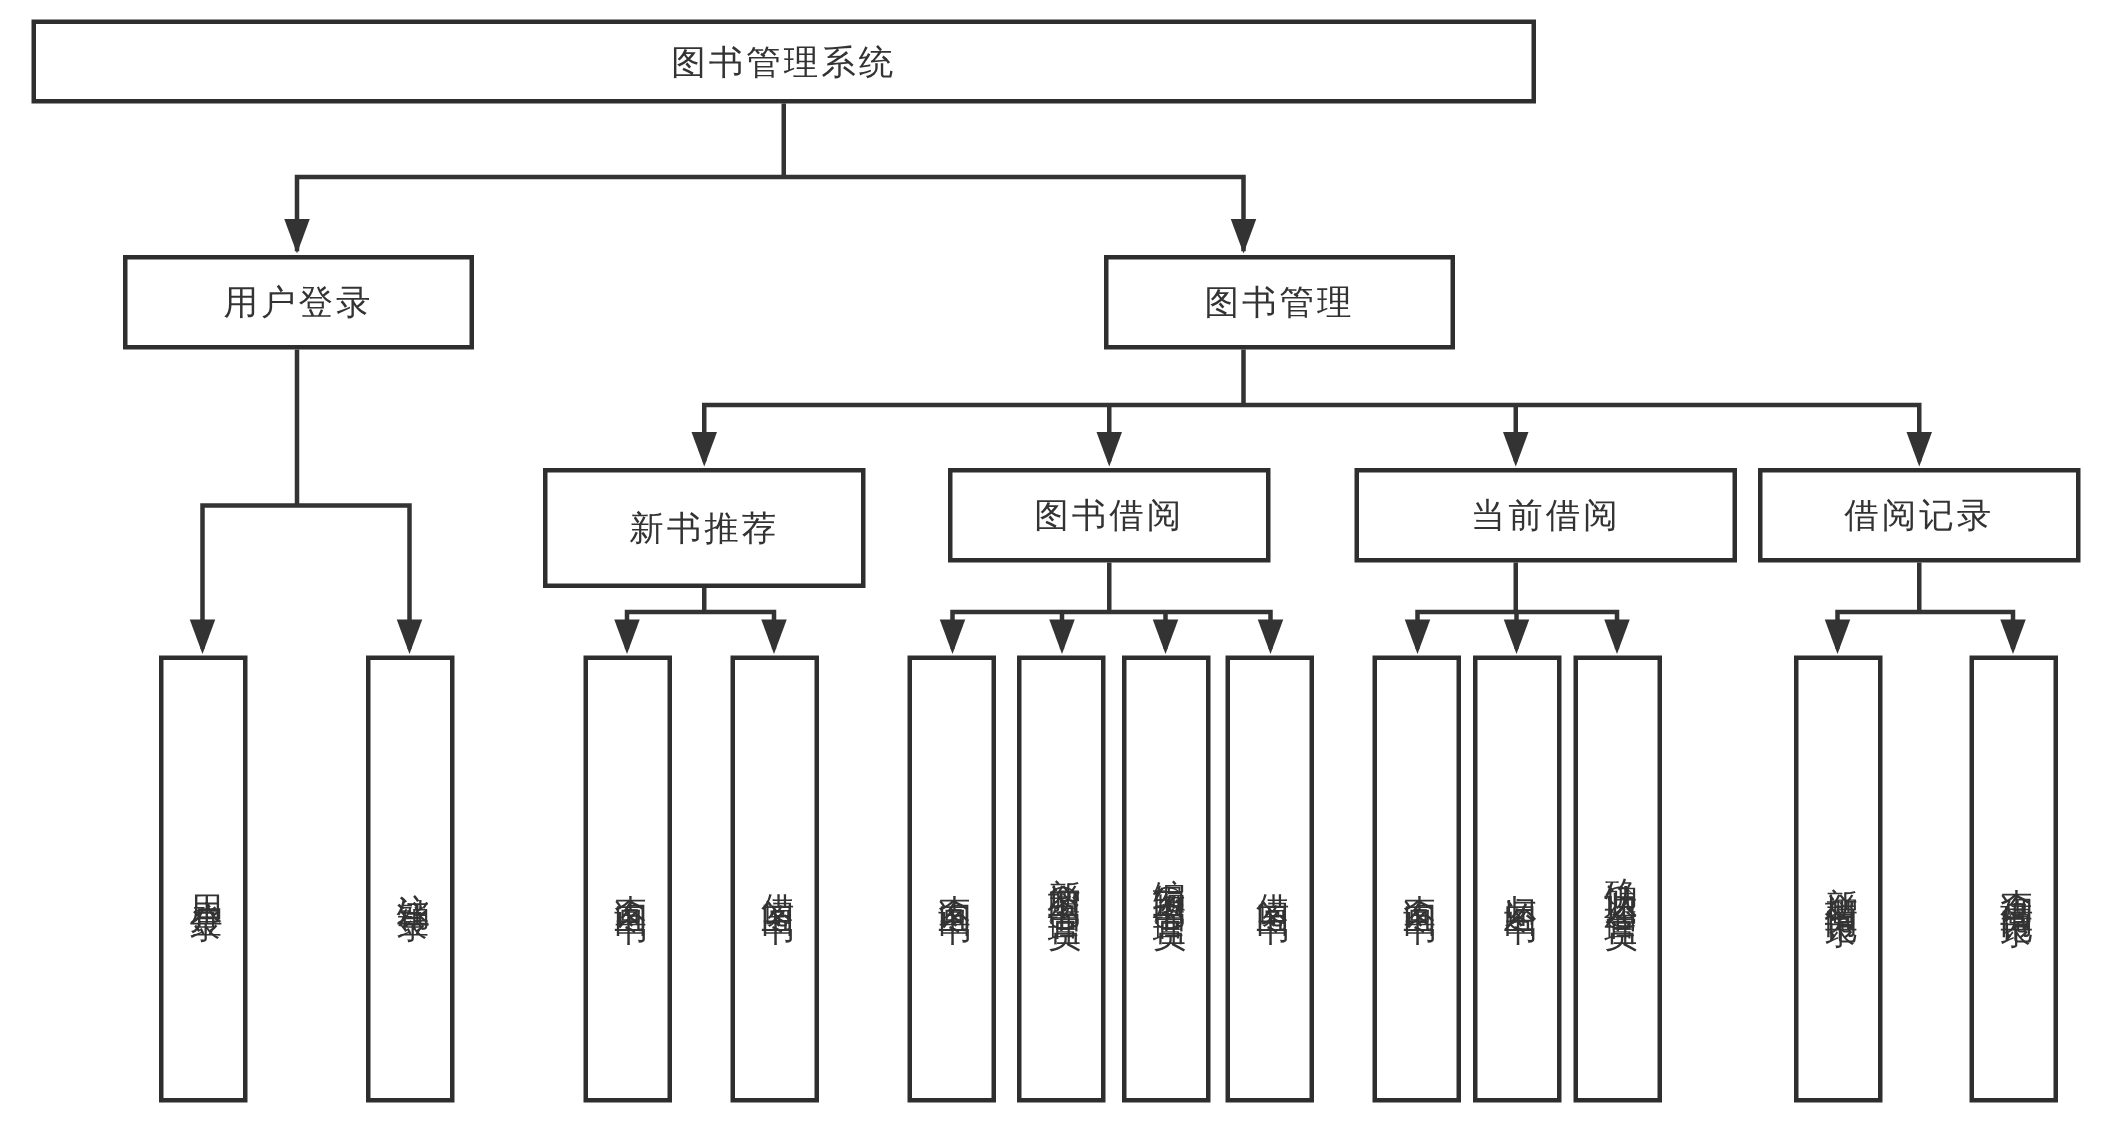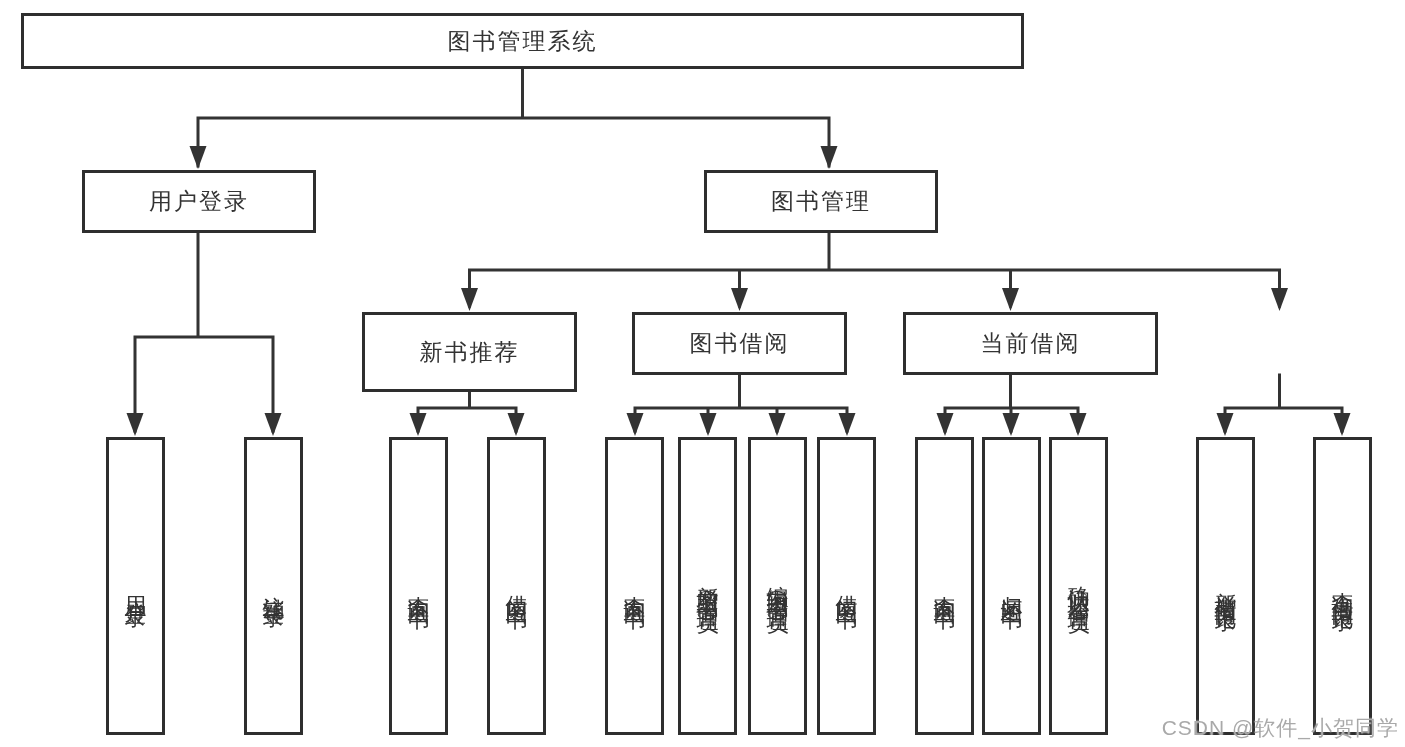--- a/index.html
+++ b/index.html
@@ -1,20 +1,20 @@
 <!DOCTYPE html>
 <html><head>
 <meta charset="utf-8">
 <style>
   html,body{margin:0;padding:0;background:#ffffff;}
   .canvas{
     position:relative;
     width:1405px;height:747px;
     background:#ffffff;
-    font-family:Liberation Sans, sans-serif;
+    font-family:Liberation Mono, monospace;
     color:#333333;
     overflow:hidden;
   }
   svg.wires{position:absolute;left:0;top:0;width:1405px;height:747px;}
   svg.wires path{stroke:#333333;stroke-width:3;fill:none;stroke-linecap:square;}
   svg.wires polygon{fill:#333333;stroke:none;}
   .box{
     position:absolute;
     background:#ffffff;
     border:3px solid #2e2e2e;
@@ -24,21 +24,21 @@
     white-space:nowrap;
   }
   .vbox{
     writing-mode:vertical-rl;
     text-orientation:mixed;
     font-size:22px;letter-spacing:4px;line-height:1;
   }
   
   #root {left:21px;  top:13px;  width:1003px;height:56px;}
   #l2-0 {left:82px;  top:170px; width:234px; height:63px;}
-  #l2-1 {left:704px; top:170px; width:234px; height:63px;}
+  #l2-1 {left:736px; top:170px; width:234px; height:63px;}
   #l3-0 {left:362px; top:312px; width:215px; height:80px;}
   #l3-1 {left:632px; top:312px; width:215px; height:63px;text-align:right;}
   #l3-2 {left:903px; top:312px; width:255px; height:63px;}
   #l3-3 {left:1172px;top:312px; width:215px; height:63px;}
   
   .leaf{top:437px;height:298px;width:59px;}
   #lf-0 {left:106px;}
   #lf-1 {left:244px;}
   #lf-2 {left:389px;}
   #lf-3 {left:487px;}
@@ -122,20 +122,23 @@
 
   <div class="box" id="l3-0">
     <span>新书推荐</span>
   </div>
   <div class="box" id="l3-1">
     <span>图书借阅</span>
   </div>
   <div class="box" id="l3-2">
     <span>当前借阅</span>
   </div>
+  <div class="box" id="l3-3">
+    <span>借阅记录</span>
+  </div>
 
   <div class="box leaf vbox" id="lf-0">
     <span>用户登录</span>
   </div>
   <div class="box leaf vbox" id="lf-1">
     <span>注销登录</span>
   </div>
   <div class="box leaf vbox" id="lf-2">
     <span>查询图书</span>
   </div>
@@ -163,14 +166,13 @@
   <div class="box leaf vbox" id="lf-10">
     <span>确认归还（管理员）</span>
   </div>
   <div class="box leaf vbox" id="lf-11">
     <span>新增借阅记录</span>
   </div>
   <div class="box leaf vbox" id="lf-12">
     <span>查询借阅记录</span>
   </div>
 
-  <div class="watermark">CSDN @软件_小贺同学</div>
 </div>
 
 </body></html>

